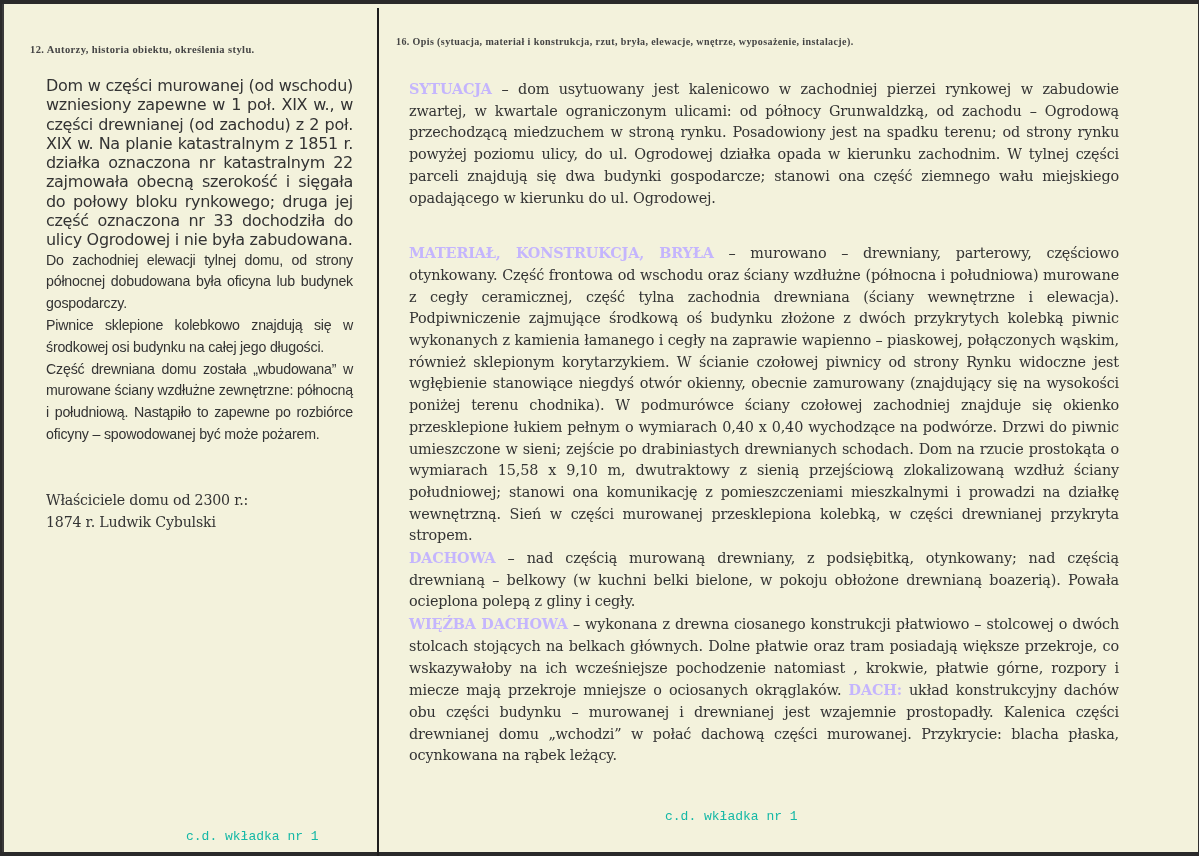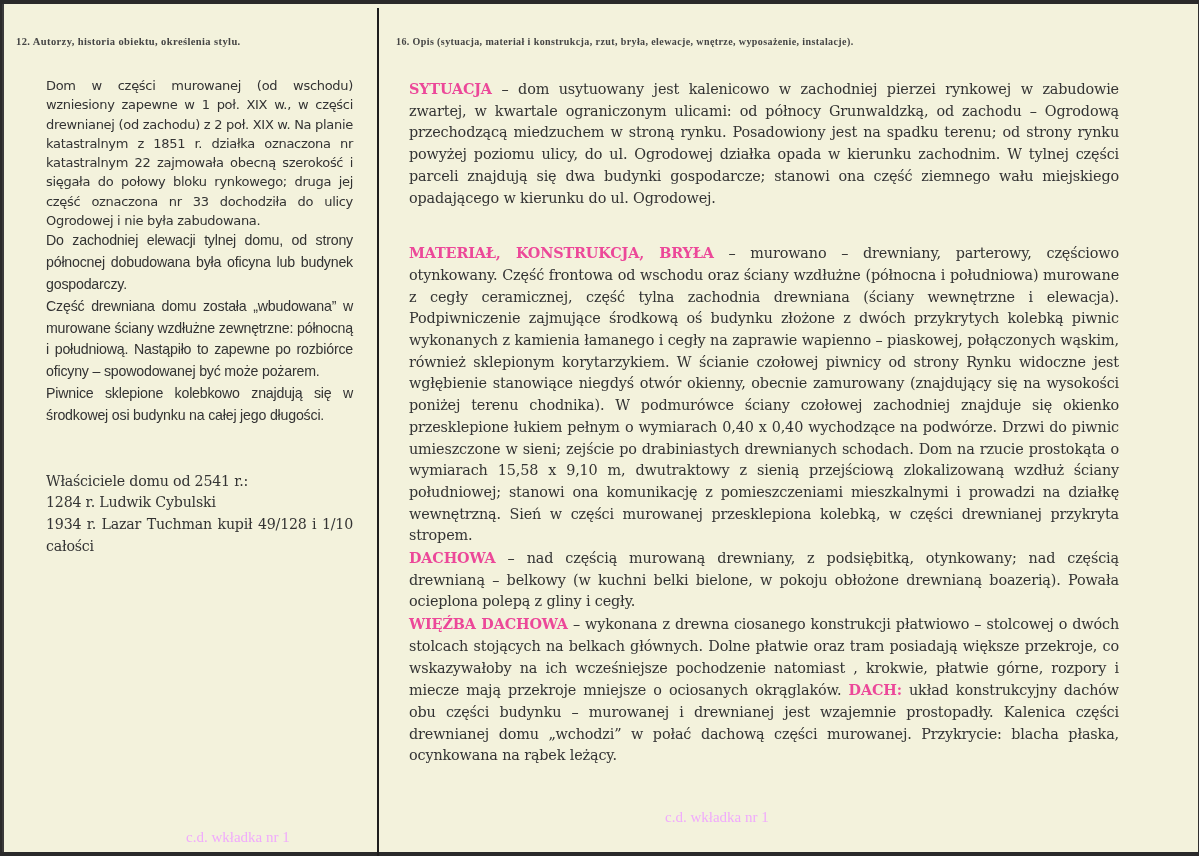--- a/index.html
+++ b/index.html
@@ -18,29 +18,29 @@
       position: absolute; left: 377px; top: 8px; width: 2px; height: 848px;
       background: #1e1e1e;
     }
     .header {
       position: absolute; top: 36px;
       font-family: "Liberation Serif", serif;
       font-size: 10.5px; font-weight: bold; color: #444;
       letter-spacing: 0.4px;
       white-space: nowrap;
     }
-    .header-left { left: 16px; }
+    .header-left { left: 30px; margin-top: 8px; }
     .header-right { left: 396px; font-size: 10px; }
     .col-left {
       position: absolute; left: 46px; top: 76px; width: 307px;
       color: #333;
     }
     .sans {
       font-family: "DejaVu Sans", sans-serif;
-      font-size: 13px; line-height: 19.3px;
+      font-size: 16px; line-height: 19.3px;
       text-align: justify; letter-spacing: -0.3px;
       margin: 0;
     }
     .serif-l {
       font-family: Liberation Sans, sans-serif;
       font-size: 14.2px; line-height: 21.8px;
       text-align: justify; margin: 0; letter-spacing: -0.2px;
     }
     .owners {
       font-family: "DejaVu Serif", serif;
@@ -49,47 +49,46 @@
     }
     .owners div { text-align: justify; }
     .col-right {
       position: absolute; left: 409px; top: 78px; width: 710px;
       font-family: "DejaVu Serif", serif;
       font-size: 14.4px; line-height: 21.7px;
       color: #333; text-align: justify; letter-spacing: -0.15px;
     }
     .col-right p { margin: 0; }
     .col-right p.gap { margin-top: 33px; }
-    .col-right b { font-weight: bold; color: #ec4899; }
+    .col-right b { font-weight: bold; color: #c4b5fd; }
     .cont {
       position: absolute;
-      font-family: Liberation Serif, serif;
-      font-size: 15px; color: #f0abfc;
+      font-family: Liberation Mono, monospace;
+      font-size: 13px; color: #14b8a6;
     }
     .cont-left { left: 186px; top: 829px; }
     .cont-right { left: 665px; top: 809px; }
   </style>
 </head>
 <body>
 
 <div class="sheet"></div>
 <div class="divider"></div>
 
 <div class="header header-left">12. Autorzy, historia obiektu, określenia stylu.</div>
 <div class="header header-right">16. Opis (sytuacja, materiał i konstrukcja, rzut, bryła, elewacje, wnętrze, wyposażenie, instalacje).</div>
 
 <div class="col-left">
   <p class="sans">Dom w części murowanej (od wschodu) wzniesiony zapewne w 1 poł. XIX w., w części drewnianej (od zachodu) z 2 poł. XIX w. Na planie katastralnym z 1851 r. działka oznaczona nr katastralnym 22 zajmowała obecną szerokość i sięgała do połowy bloku rynkowego; druga jej część oznaczona nr 33 dochodziła do ulicy Ogrodowej i nie była zabudowana.</p>
   <p class="serif-l">Do zachodniej elewacji tylnej domu, od strony północnej dobudowana była oficyna lub budynek gospodarczy.</p>
+  <p class="serif-l">Piwnice sklepione kolebkowo znajdują się w środkowej osi budynku na całej jego długości.</p>
   <p class="serif-l">Część drewniana domu została „wbudowana” w murowane ściany wzdłużne zewnętrzne: północną i południową. Nastąpiło to zapewne po rozbiórce oficyny – spowodowanej być może pożarem.</p>
-  <p class="serif-l">Piwnice sklepione kolebkowo znajdują się w środkowej osi budynku na całej jego długości.</p>
   <div class="owners">
-    <div>Właściciele domu od 2541 r.:</div>
-    <div>1284 r. Ludwik Cybulski</div>
-    <div>1934 r. Lazar Tuchman kupił 49/128 i 1/10 całości</div>
+    <div>Właściciele domu od 2300 r.:</div>
+    <div>1874 r. Ludwik Cybulski</div>
   </div>
 </div>
 <div class="cont cont-left">c.d. wkładka nr 1</div>
 
 <div class="col-right">
   <p><b>SYTUACJA</b><span> – dom usytuowany jest kalenicowo w zachodniej pierzei rynkowej w zabudowie zwartej, w kwartale ograniczonym ulicami: od północy Grunwaldzką, od zachodu – Ogrodową przechodzącą miedzuchem w stroną rynku. Posadowiony jest na spadku terenu; od strony rynku powyżej poziomu ulicy, do ul. Ogrodowej działka opada w kierunku zachodnim. W tylnej części parceli znajdują się dwa budynki gospodarcze; stanowi ona część ziemnego wału miejskiego opadającego w kierunku do ul. Ogrodowej.</span></p>
   <p class="gap"><b>MATERIAŁ, KONSTRUKCJA, BRYŁA</b><span> – murowano – drewniany, parterowy, częściowo otynkowany. Część frontowa od wschodu oraz ściany wzdłużne (północna i południowa) murowane z cegły ceramicznej, część tylna zachodnia drewniana (ściany wewnętrzne i elewacja). Podpiwniczenie zajmujące środkową oś budynku złożone z dwóch przykrytych kolebką piwnic wykonanych z kamienia łamanego i cegły na zaprawie wapienno – piaskowej, połączonych wąskim, również sklepionym korytarzykiem. W ścianie czołowej piwnicy od strony Rynku widoczne jest wgłębienie stanowiące niegdyś otwór okienny, obecnie zamurowany (znajdujący się na wysokości poniżej terenu chodnika). W podmurówce ściany czołowej zachodniej znajduje się okienko przesklepione łukiem pełnym o wymiarach 0,40 x 0,40 wychodzące na podwórze. Drzwi do piwnic umieszczone w sieni; zejście po drabiniastych drewnianych schodach. Dom na rzucie prostokąta o wymiarach 15,58 x 9,10 m, dwutraktowy z sienią przejściową zlokalizowaną wzdłuż ściany południowej; stanowi ona komunikację z pomieszczeniami mieszkalnymi i prowadzi na działkę wewnętrzną. Sień w części murowanej przesklepiona kolebką, w części drewnianej przykryta stropem.</span></p>
   <p><b>DACHOWA</b><span> – nad częścią murowaną drewniany, z podsiębitką, otynkowany; nad częścią drewnianą – belkowy (w kuchni belki bielone, w pokoju obłożone drewnianą boazerią). Powała ocieplona polepą z gliny i cegły.</span></p>
   <p><b>WIĘŹBA DACHOWA</b><span> – wykonana z drewna ciosanego konstrukcji płatwiowo – stolcowej o dwóch stolcach stojących na belkach głównych. Dolne płatwie oraz tram posiadają większe przekroje, co wskazywałoby na ich wcześniejsze pochodzenie natomiast , krokwie, płatwie górne, rozpory i miecze mają przekroje mniejsze o ociosanych okrąglaków. </span><b>DACH:</b><span> układ konstrukcyjny dachów obu części budynku – murowanej i drewnianej jest wzajemnie prostopadły. Kalenica części drewnianej domu „wchodzi” w połać dachową części murowanej. Przykrycie: blacha płaska, ocynkowana na rąbek leżący.</span></p>
 </div>

